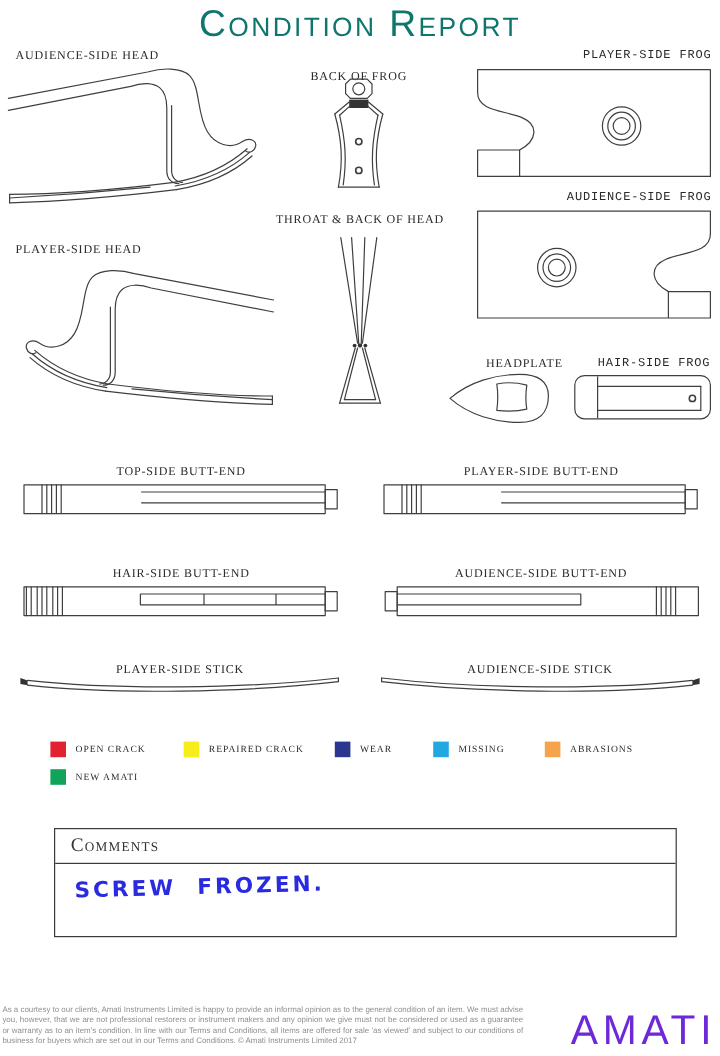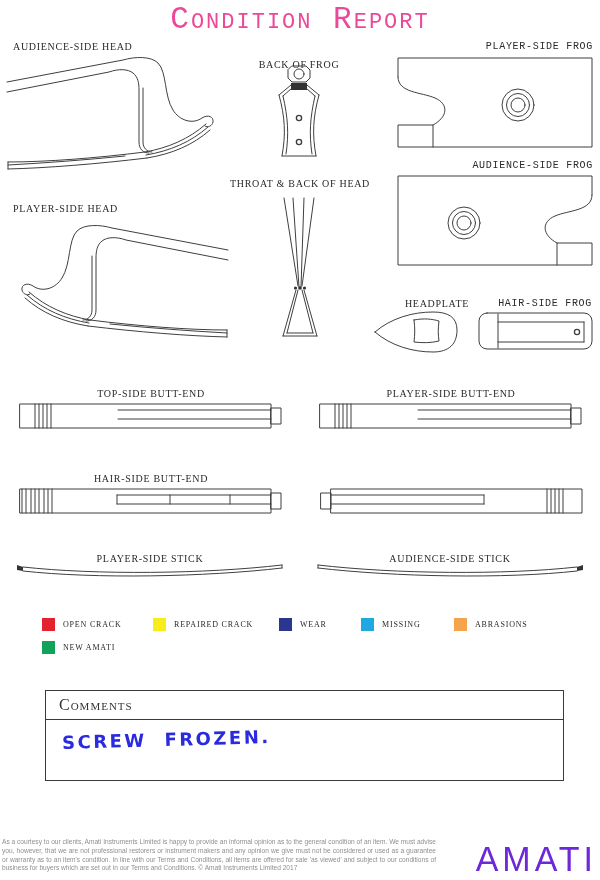--- a/index.html
+++ b/index.html
@@ -1,20 +1,20 @@
 <!DOCTYPE html>
 <html><head>
 <meta charset="utf-8">
 <style>
   html,body{margin:0;padding:0;background:#fff;}
   #page{position:relative;width:600px;height:880px;background:#fff;overflow:hidden;
         font-family:"Liberation Serif",serif;}
   .title{position:absolute;left:0;top:2px;width:600px;text-align:center;
-         font-family:Liberation Mono, monospace;font-variant:small-caps;
-         font-size:31px;letter-spacing:2px;color:#ec4899;font-weight:400;}
+         font-family:Liberation Sans, sans-serif;font-variant:small-caps;
+         font-size:31px;letter-spacing:2px;color:#0f766e;font-weight:400;}
   .dlabel{position:absolute;font-family:"Liberation Serif",serif;font-size:10px;
           letter-spacing:0.7px;color:#2a2a2a;white-space:nowrap;}
   .dlabel.center{text-align:center;}
   .dlabel.right{text-align:right;font-family:Liberation Mono, monospace;}
   .diag{position:absolute;}
   .diag svg{display:block;}
   .ln{stroke:#3f3f3f;fill:none;stroke-width:1;stroke-linejoin:round;stroke-linecap:round;}
   .lnf{stroke:none;fill:#333;}
   .legend-item{position:absolute;display:flex;align-items:center;height:14px;text-align:right;}
   .swatch{width:13px;height:13px;display:inline-block;margin-right:8px;}
@@ -45,20 +45,21 @@
   <div class="dlabel center" style="left:219px;top:59px;width:160px">BACK OF FROG</div>
   <div class="dlabel right" style="right:7px;top:41px">PLAYER-SIDE FROG</div>
   <div class="dlabel right" style="right:7px;top:160px">AUDIENCE-SIDE FROG</div>
   <div class="dlabel" style="left:13px;top:203px">PLAYER-SIDE HEAD</div>
   <div class="dlabel center" style="left:220px;top:178px;width:160px">THROAT &amp; BACK OF HEAD</div>
   <div class="dlabel center" style="left:377px;top:298px;width:120px">HEADPLATE</div>
   <div class="dlabel right" style="right:8px;top:298px">HAIR-SIDE FROG</div>
   <div class="dlabel center" style="left:18px;top:388px;width:266px">TOP-SIDE BUTT-END</div>
   <div class="dlabel center" style="left:18px;top:473px;width:266px">HAIR-SIDE BUTT-END</div>
   <div class="dlabel center" style="left:318px;top:388px;width:266px">PLAYER-SIDE BUTT-END</div>
+  <div class="dlabel center" style="left:318px;top:473px;width:266px">AUDIENCE-SIDE BUTT-END</div>
   <div class="dlabel center" style="left:15px;top:553px;width:270px">PLAYER-SIDE STICK</div>
   <div class="dlabel center" style="left:315px;top:553px;width:270px">AUDIENCE-SIDE STICK</div>
 
   <div class="diag" style="left:5px;top:56px">
     <svg width="222" height="118" viewBox="0 0 222 118">
       <path class="ln" d="M2,26 L118,4 C130,0.5 146,0 153,7 C162,16 159,40 168,54 C174,64 187,69 197,62 C203,58 209,61 208,66 C207,70 203,72 200,70"></path>
       <path class="ln" d="M2,36 L104,16 C114,12.5 123,13 128,17 C133,21 134,27 134,34 L134,86 C134,93 138,97 144,97"></path>
       <path class="ln" d="M138,32 L138,86 C138,92 142,96 147,96"></path>
       <path class="ln" d="M201,68 C184,83 163,92 140,96"></path>
       <path class="ln" d="M203,71 C186,86 165,95 141,99"></path>

